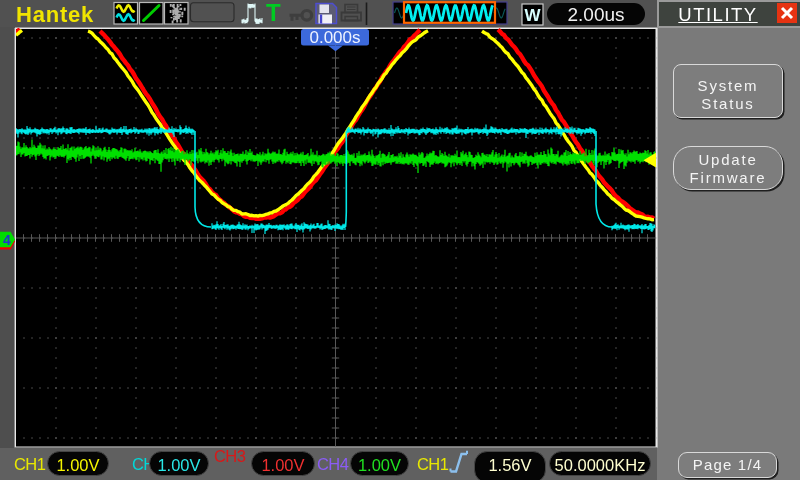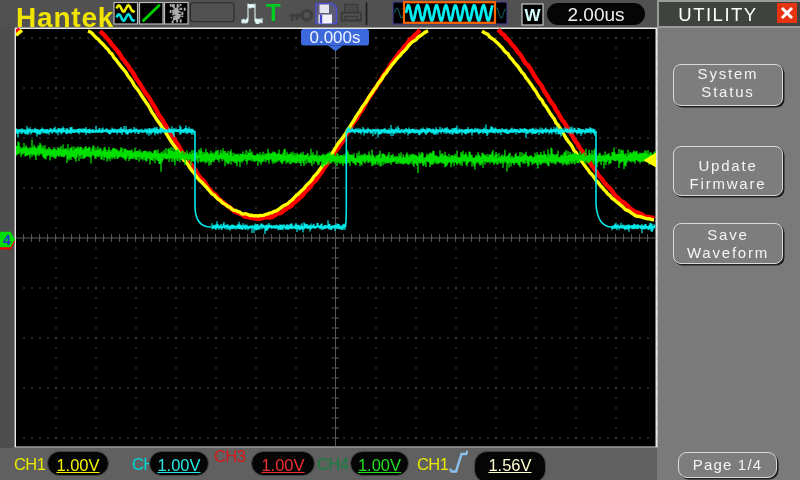--- a/index.html
+++ b/index.html
@@ -1,56 +1,56 @@
 <!DOCTYPE html>
 <html><head><meta charset="utf-8">
 <style>
 html,body{margin:0;padding:0;background:#000;}
 #page{position:relative;width:800px;height:480px;overflow:hidden;background:#000;
   font-family:"Liberation Sans", sans-serif;}
 .abs{position:absolute;}
 .pill{position:absolute;background:#050505;border-radius:13px;text-align:center;
-  font-size:16.5px;box-sizing:border-box;border:1px solid #454545;text-decoration:underline;}
+  font-size:16.5px;box-sizing:border-box;border:1px solid #454545;}
 .btn{position:absolute;left:673px;width:108px;background:#7d7d7d;border:1px solid #d9d9d9;
   border-radius:8px;box-shadow:1.5px 1.5px 0 #1f1f1f;color:#f4f4f4;text-align:center;
   font-size:15px;letter-spacing:1.8px;line-height:17.5px;}
 </style></head>
 <body>
 <div id="page">
 
 <div class="abs" style="left:0;top:0;width:657px;height:27px;background:#515151;border-bottom:1px solid #9a9a9a;"></div>
-<div class="abs" style="left:16px;top:2px;color:#f0e400;font-size:28px;font-weight:bold;letter-spacing:0.8px;">Hantek</div>
+<div class="abs" style="left:16px;top:2px;color:#f0e400;font-size:22px;font-weight:bold;letter-spacing:0.8px;">Hantek</div>
 
 <div class="abs" style="left:657px;top:0;width:143px;height:28px;background:#3e433e;
  border-top:2px solid #9a9a9a;border-left:2px solid #9a9a9a;border-bottom:2px solid #9a9a9a;box-sizing:border-box;"></div>
-<div class="abs" style="left:668px;top:3.5px;width:100px;text-align:center;color:#ffffff;font-size:18.5px;letter-spacing:1.5px;">UTILITY</div>
+<div class="abs" style="left:668px;top:3.5px;width:100px;text-align:center;color:#ffffff;font-size:18.5px;letter-spacing:1.5px;text-decoration:underline;">UTILITY</div>
 <div class="abs" style="left:777px;top:3px;width:20px;height:20px;background:#e63312;"></div>
 <svg class="abs" style="left:777px;top:3px;" width="20" height="20">
       <path d="M5 5L15 15M15 5L5 15" stroke="#fff" stroke-width="3"></path>
     </svg>
 
 <div class="abs" style="left:657px;top:28px;width:143px;height:452px;background:#7a7a7a;"></div>
-<div class="btn" style="top:64px;height:40px;padding-top:0;">System<br>Status</div>
-<div class="btn" style="top:146px;height:38px;padding-top:10px;">Update<br>Firmware</div>
-<div class="btn" style="top:223px;height:37px;padding-top:2px;">Save<br>Waveform</div>
+<div class="btn" style="top:64px;height:40px;padding-top:12px;">System<br>Status</div>
+<div class="btn" style="top:146px;height:38px;padding-top:4px;border-radius:18px;">Update<br>Firmware</div>
 <div class="btn" style="left:678px;top:452px;width:97px;height:24px;line-height:24px;border-radius:9px;letter-spacing:1.2px;font-size:15px;">Page 1/4</div>
 
 <div class="abs" style="left:0;top:27px;width:15px;height:421px;background:#4e4e4e;"></div>
 
 <div class="abs" style="left:0;top:448px;width:657px;height:32px;background:#606060;"></div>
 <div class="abs" style="left:14px;top:455px;color:#e8e800;font-size:16.5px;letter-spacing:-0.6px;">CH1</div>
 <div class="pill" style="left:47px;top:451px;width:62px;height:25px;line-height:26.5px;color:#f5f500;">1.00V</div>
 <div class="abs" style="left:132px;top:455px;color:#00d8d8;font-size:16.5px;letter-spacing:-0.6px;">CH2</div>
 <div class="pill" style="left:149px;top:451px;width:60px;height:25px;line-height:26.5px;color:#2ae8e8;">1.00V</div>
 <div class="abs" style="left:214px;top:447px;color:#d81818;font-size:16.5px;letter-spacing:-0.6px;">CH3</div>
 <div class="pill" style="left:251px;top:451px;width:64px;height:25px;line-height:26.5px;color:#f03030;">1.00V</div>
-<div class="abs" style="left:317px;top:455px;color:#15803d;font-size:16.5px;letter-spacing:-0.6px;">CH4</div>
+<div class="abs" style="left:317px;top:455px;color:#8b5cf6;font-size:16.5px;letter-spacing:-0.6px;">CH4</div>
 <div class="pill" style="left:350px;top:451px;width:59px;height:25px;line-height:26.5px;color:#20e020;">1.00V</div>
 <div class="abs" style="left:417px;top:455px;color:#e8e800;font-size:16.5px;letter-spacing:-0.6px;">CH1</div>
 <div class="pill" style="left:474px;top:451px;width:72px;height:32px;line-height:26.5px;color:#ffffd0;">1.56V</div>
+<div class="pill" style="left:549px;top:451px;width:102px;height:25px;line-height:26.5px;color:#ffffd0;">50.0000KHz</div>
 
 <svg class="abs" style="left:0;top:0;" width="800" height="480" viewBox="0 0 800 480">
 <defs>
         <clipPath id="dc">
           <rect x="16" y="27.8" width="639.5" height="417.5"></rect>
         </clipPath>
       </defs>
 <rect x="14.6" y="28" width="643" height="419.6" fill="#e8e8e8"></rect>
 <rect x="16" y="29" width="639.5" height="417.5" fill="#000"></rect>
 <path d="M335.5 38h1M327.5 38h1M319.5 38h1M311.5 38h1M303.5 38h1M295.5 38h1M287.5 38h1M279.5 38h1M271.5 38h1M263.5 38h1M255.5 38h1M247.5 38h1M239.5 38h1M231.5 38h1M223.5 38h1M215.5 38h1M207.5 38h1M199.5 38h1M191.5 38h1M183.5 38h1M175.5 38h1M167.5 38h1M159.5 38h1M151.5 38h1M143.5 38h1M135.5 38h1M127.5 38h1M119.5 38h1M111.5 38h1M103.5 38h1M95.5 38h1M87.5 38h1M79.5 38h1M71.5 38h1M63.5 38h1M55.5 38h1M47.5 38h1M39.5 38h1M31.5 38h1M23.5 38h1M343.5 38h1M351.5 38h1M359.5 38h1M367.5 38h1M375.5 38h1M383.5 38h1M391.5 38h1M399.5 38h1M407.5 38h1M415.5 38h1M423.5 38h1M431.5 38h1M439.5 38h1M447.5 38h1M455.5 38h1M463.5 38h1M471.5 38h1M479.5 38h1M487.5 38h1M495.5 38h1M503.5 38h1M511.5 38h1M519.5 38h1M527.5 38h1M535.5 38h1M543.5 38h1M551.5 38h1M559.5 38h1M567.5 38h1M575.5 38h1M583.5 38h1M591.5 38h1M599.5 38h1M607.5 38h1M615.5 38h1M623.5 38h1M631.5 38h1M639.5 38h1M647.5 38h1M335.5 88h1M327.5 88h1M319.5 88h1M311.5 88h1M303.5 88h1M295.5 88h1M287.5 88h1M279.5 88h1M271.5 88h1M263.5 88h1M255.5 88h1M247.5 88h1M239.5 88h1M231.5 88h1M223.5 88h1M215.5 88h1M207.5 88h1M199.5 88h1M191.5 88h1M183.5 88h1M175.5 88h1M167.5 88h1M159.5 88h1M151.5 88h1M143.5 88h1M135.5 88h1M127.5 88h1M119.5 88h1M111.5 88h1M103.5 88h1M95.5 88h1M87.5 88h1M79.5 88h1M71.5 88h1M63.5 88h1M55.5 88h1M47.5 88h1M39.5 88h1M31.5 88h1M23.5 88h1M343.5 88h1M351.5 88h1M359.5 88h1M367.5 88h1M375.5 88h1M383.5 88h1M391.5 88h1M399.5 88h1M407.5 88h1M415.5 88h1M423.5 88h1M431.5 88h1M439.5 88h1M447.5 88h1M455.5 88h1M463.5 88h1M471.5 88h1M479.5 88h1M487.5 88h1M495.5 88h1M503.5 88h1M511.5 88h1M519.5 88h1M527.5 88h1M535.5 88h1M543.5 88h1M551.5 88h1M559.5 88h1M567.5 88h1M575.5 88h1M583.5 88h1M591.5 88h1M599.5 88h1M607.5 88h1M615.5 88h1M623.5 88h1M631.5 88h1M639.5 88h1M647.5 88h1M335.5 138h1M327.5 138h1M319.5 138h1M311.5 138h1M303.5 138h1M295.5 138h1M287.5 138h1M279.5 138h1M271.5 138h1M263.5 138h1M255.5 138h1M247.5 138h1M239.5 138h1M231.5 138h1M223.5 138h1M215.5 138h1M207.5 138h1M199.5 138h1M191.5 138h1M183.5 138h1M175.5 138h1M167.5 138h1M159.5 138h1M151.5 138h1M143.5 138h1M135.5 138h1M127.5 138h1M119.5 138h1M111.5 138h1M103.5 138h1M95.5 138h1M87.5 138h1M79.5 138h1M71.5 138h1M63.5 138h1M55.5 138h1M47.5 138h1M39.5 138h1M31.5 138h1M23.5 138h1M343.5 138h1M351.5 138h1M359.5 138h1M367.5 138h1M375.5 138h1M383.5 138h1M391.5 138h1M399.5 138h1M407.5 138h1M415.5 138h1M423.5 138h1M431.5 138h1M439.5 138h1M447.5 138h1M455.5 138h1M463.5 138h1M471.5 138h1M479.5 138h1M487.5 138h1M495.5 138h1M503.5 138h1M511.5 138h1M519.5 138h1M527.5 138h1M535.5 138h1M543.5 138h1M551.5 138h1M559.5 138h1M567.5 138h1M575.5 138h1M583.5 138h1M591.5 138h1M599.5 138h1M607.5 138h1M615.5 138h1M623.5 138h1M631.5 138h1M639.5 138h1M647.5 138h1M335.5 188h1M327.5 188h1M319.5 188h1M311.5 188h1M303.5 188h1M295.5 188h1M287.5 188h1M279.5 188h1M271.5 188h1M263.5 188h1M255.5 188h1M247.5 188h1M239.5 188h1M231.5 188h1M223.5 188h1M215.5 188h1M207.5 188h1M199.5 188h1M191.5 188h1M183.5 188h1M175.5 188h1M167.5 188h1M159.5 188h1M151.5 188h1M143.5 188h1M135.5 188h1M127.5 188h1M119.5 188h1M111.5 188h1M103.5 188h1M95.5 188h1M87.5 188h1M79.5 188h1M71.5 188h1M63.5 188h1M55.5 188h1M47.5 188h1M39.5 188h1M31.5 188h1M23.5 188h1M343.5 188h1M351.5 188h1M359.5 188h1M367.5 188h1M375.5 188h1M383.5 188h1M391.5 188h1M399.5 188h1M407.5 188h1M415.5 188h1M423.5 188h1M431.5 188h1M439.5 188h1M447.5 188h1M455.5 188h1M463.5 188h1M471.5 188h1M479.5 188h1M487.5 188h1M495.5 188h1M503.5 188h1M511.5 188h1M519.5 188h1M527.5 188h1M535.5 188h1M543.5 188h1M551.5 188h1M559.5 188h1M567.5 188h1M575.5 188h1M583.5 188h1M591.5 188h1M599.5 188h1M607.5 188h1M615.5 188h1M623.5 188h1M631.5 188h1M639.5 188h1M647.5 188h1M335.5 238h1M327.5 238h1M319.5 238h1M311.5 238h1M303.5 238h1M295.5 238h1M287.5 238h1M279.5 238h1M271.5 238h1M263.5 238h1M255.5 238h1M247.5 238h1M239.5 238h1M231.5 238h1M223.5 238h1M215.5 238h1M207.5 238h1M199.5 238h1M191.5 238h1M183.5 238h1M175.5 238h1M167.5 238h1M159.5 238h1M151.5 238h1M143.5 238h1M135.5 238h1M127.5 238h1M119.5 238h1M111.5 238h1M103.5 238h1M95.5 238h1M87.5 238h1M79.5 238h1M71.5 238h1M63.5 238h1M55.5 238h1M47.5 238h1M39.5 238h1M31.5 238h1M23.5 238h1M343.5 238h1M351.5 238h1M359.5 238h1M367.5 238h1M375.5 238h1M383.5 238h1M391.5 238h1M399.5 238h1M407.5 238h1M415.5 238h1M423.5 238h1M431.5 238h1M439.5 238h1M447.5 238h1M455.5 238h1M463.5 238h1M471.5 238h1M479.5 238h1M487.5 238h1M495.5 238h1M503.5 238h1M511.5 238h1M519.5 238h1M527.5 238h1M535.5 238h1M543.5 238h1M551.5 238h1M559.5 238h1M567.5 238h1M575.5 238h1M583.5 238h1M591.5 238h1M599.5 238h1M607.5 238h1M615.5 238h1M623.5 238h1M631.5 238h1M639.5 238h1M647.5 238h1M335.5 288h1M327.5 288h1M319.5 288h1M311.5 288h1M303.5 288h1M295.5 288h1M287.5 288h1M279.5 288h1M271.5 288h1M263.5 288h1M255.5 288h1M247.5 288h1M239.5 288h1M231.5 288h1M223.5 288h1M215.5 288h1M207.5 288h1M199.5 288h1M191.5 288h1M183.5 288h1M175.5 288h1M167.5 288h1M159.5 288h1M151.5 288h1M143.5 288h1M135.5 288h1M127.5 288h1M119.5 288h1M111.5 288h1M103.5 288h1M95.5 288h1M87.5 288h1M79.5 288h1M71.5 288h1M63.5 288h1M55.5 288h1M47.5 288h1M39.5 288h1M31.5 288h1M23.5 288h1M343.5 288h1M351.5 288h1M359.5 288h1M367.5 288h1M375.5 288h1M383.5 288h1M391.5 288h1M399.5 288h1M407.5 288h1M415.5 288h1M423.5 288h1M431.5 288h1M439.5 288h1M447.5 288h1M455.5 288h1M463.5 288h1M471.5 288h1M479.5 288h1M487.5 288h1M495.5 288h1M503.5 288h1M511.5 288h1M519.5 288h1M527.5 288h1M535.5 288h1M543.5 288h1M551.5 288h1M559.5 288h1M567.5 288h1M575.5 288h1M583.5 288h1M591.5 288h1M599.5 288h1M607.5 288h1M615.5 288h1M623.5 288h1M631.5 288h1M639.5 288h1M647.5 288h1M335.5 338h1M327.5 338h1M319.5 338h1M311.5 338h1M303.5 338h1M295.5 338h1M287.5 338h1M279.5 338h1M271.5 338h1M263.5 338h1M255.5 338h1M247.5 338h1M239.5 338h1M231.5 338h1M223.5 338h1M215.5 338h1M207.5 338h1M199.5 338h1M191.5 338h1M183.5 338h1M175.5 338h1M167.5 338h1M159.5 338h1M151.5 338h1M143.5 338h1M135.5 338h1M127.5 338h1M119.5 338h1M111.5 338h1M103.5 338h1M95.5 338h1M87.5 338h1M79.5 338h1M71.5 338h1M63.5 338h1M55.5 338h1M47.5 338h1M39.5 338h1M31.5 338h1M23.5 338h1M343.5 338h1M351.5 338h1M359.5 338h1M367.5 338h1M375.5 338h1M383.5 338h1M391.5 338h1M399.5 338h1M407.5 338h1M415.5 338h1M423.5 338h1M431.5 338h1M439.5 338h1M447.5 338h1M455.5 338h1M463.5 338h1M471.5 338h1M479.5 338h1M487.5 338h1M495.5 338h1M503.5 338h1M511.5 338h1M519.5 338h1M527.5 338h1M535.5 338h1M543.5 338h1M551.5 338h1M559.5 338h1M567.5 338h1M575.5 338h1M583.5 338h1M591.5 338h1M599.5 338h1M607.5 338h1M615.5 338h1M623.5 338h1M631.5 338h1M639.5 338h1M647.5 338h1M335.5 388h1M327.5 388h1M319.5 388h1M311.5 388h1M303.5 388h1M295.5 388h1M287.5 388h1M279.5 388h1M271.5 388h1M263.5 388h1M255.5 388h1M247.5 388h1M239.5 388h1M231.5 388h1M223.5 388h1M215.5 388h1M207.5 388h1M199.5 388h1M191.5 388h1M183.5 388h1M175.5 388h1M167.5 388h1M159.5 388h1M151.5 388h1M143.5 388h1M135.5 388h1M127.5 388h1M119.5 388h1M111.5 388h1M103.5 388h1M95.5 388h1M87.5 388h1M79.5 388h1M71.5 388h1M63.5 388h1M55.5 388h1M47.5 388h1M39.5 388h1M31.5 388h1M23.5 388h1M343.5 388h1M351.5 388h1M359.5 388h1M367.5 388h1M375.5 388h1M383.5 388h1M391.5 388h1M399.5 388h1M407.5 388h1M415.5 388h1M423.5 388h1M431.5 388h1M439.5 388h1M447.5 388h1M455.5 388h1M463.5 388h1M471.5 388h1M479.5 388h1M487.5 388h1M495.5 388h1M503.5 388h1M511.5 388h1M519.5 388h1M527.5 388h1M535.5 388h1M543.5 388h1M551.5 388h1M559.5 388h1M567.5 388h1M575.5 388h1M583.5 388h1M591.5 388h1M599.5 388h1M607.5 388h1M615.5 388h1M623.5 388h1M631.5 388h1M639.5 388h1M647.5 388h1M335.5 438h1M327.5 438h1M319.5 438h1M311.5 438h1M303.5 438h1M295.5 438h1M287.5 438h1M279.5 438h1M271.5 438h1M263.5 438h1M255.5 438h1M247.5 438h1M239.5 438h1M231.5 438h1M223.5 438h1M215.5 438h1M207.5 438h1M199.5 438h1M191.5 438h1M183.5 438h1M175.5 438h1M167.5 438h1M159.5 438h1M151.5 438h1M143.5 438h1M135.5 438h1M127.5 438h1M119.5 438h1M111.5 438h1M103.5 438h1M95.5 438h1M87.5 438h1M79.5 438h1M71.5 438h1M63.5 438h1M55.5 438h1M47.5 438h1M39.5 438h1M31.5 438h1M23.5 438h1M343.5 438h1M351.5 438h1M359.5 438h1M367.5 438h1M375.5 438h1M383.5 438h1M391.5 438h1M399.5 438h1M407.5 438h1M415.5 438h1M423.5 438h1M431.5 438h1M439.5 438h1M447.5 438h1M455.5 438h1M463.5 438h1M471.5 438h1M479.5 438h1M487.5 438h1M495.5 438h1M503.5 438h1M511.5 438h1M519.5 438h1M527.5 438h1M535.5 438h1M543.5 438h1M551.5 438h1M559.5 438h1M567.5 438h1M575.5 438h1M583.5 438h1M591.5 438h1M599.5 438h1M607.5 438h1M615.5 438h1M623.5 438h1M631.5 438h1M639.5 438h1M647.5 438h1M55.5 238h1M55.5 228h1M55.5 218h1M55.5 208h1M55.5 198h1M55.5 188h1M55.5 178h1M55.5 168h1M55.5 158h1M55.5 148h1M55.5 138h1M55.5 128h1M55.5 118h1M55.5 108h1M55.5 98h1M55.5 88h1M55.5 78h1M55.5 68h1M55.5 58h1M55.5 48h1M55.5 38h1M55.5 248h1M55.5 258h1M55.5 268h1M55.5 278h1M55.5 288h1M55.5 298h1M55.5 308h1M55.5 318h1M55.5 328h1M55.5 338h1M55.5 348h1M55.5 358h1M55.5 368h1M55.5 378h1M55.5 388h1M55.5 398h1M55.5 408h1M55.5 418h1M55.5 428h1M55.5 438h1M95.5 238h1M95.5 228h1M95.5 218h1M95.5 208h1M95.5 198h1M95.5 188h1M95.5 178h1M95.5 168h1M95.5 158h1M95.5 148h1M95.5 138h1M95.5 128h1M95.5 118h1M95.5 108h1M95.5 98h1M95.5 88h1M95.5 78h1M95.5 68h1M95.5 58h1M95.5 48h1M95.5 38h1M95.5 248h1M95.5 258h1M95.5 268h1M95.5 278h1M95.5 288h1M95.5 298h1M95.5 308h1M95.5 318h1M95.5 328h1M95.5 338h1M95.5 348h1M95.5 358h1M95.5 368h1M95.5 378h1M95.5 388h1M95.5 398h1M95.5 408h1M95.5 418h1M95.5 428h1M95.5 438h1M135.5 238h1M135.5 228h1M135.5 218h1M135.5 208h1M135.5 198h1M135.5 188h1M135.5 178h1M135.5 168h1M135.5 158h1M135.5 148h1M135.5 138h1M135.5 128h1M135.5 118h1M135.5 108h1M135.5 98h1M135.5 88h1M135.5 78h1M135.5 68h1M135.5 58h1M135.5 48h1M135.5 38h1M135.5 248h1M135.5 258h1M135.5 268h1M135.5 278h1M135.5 288h1M135.5 298h1M135.5 308h1M135.5 318h1M135.5 328h1M135.5 338h1M135.5 348h1M135.5 358h1M135.5 368h1M135.5 378h1M135.5 388h1M135.5 398h1M135.5 408h1M135.5 418h1M135.5 428h1M135.5 438h1M175.5 238h1M175.5 228h1M175.5 218h1M175.5 208h1M175.5 198h1M175.5 188h1M175.5 178h1M175.5 168h1M175.5 158h1M175.5 148h1M175.5 138h1M175.5 128h1M175.5 118h1M175.5 108h1M175.5 98h1M175.5 88h1M175.5 78h1M175.5 68h1M175.5 58h1M175.5 48h1M175.5 38h1M175.5 248h1M175.5 258h1M175.5 268h1M175.5 278h1M175.5 288h1M175.5 298h1M175.5 308h1M175.5 318h1M175.5 328h1M175.5 338h1M175.5 348h1M175.5 358h1M175.5 368h1M175.5 378h1M175.5 388h1M175.5 398h1M175.5 408h1M175.5 418h1M175.5 428h1M175.5 438h1M215.5 238h1M215.5 228h1M215.5 218h1M215.5 208h1M215.5 198h1M215.5 188h1M215.5 178h1M215.5 168h1M215.5 158h1M215.5 148h1M215.5 138h1M215.5 128h1M215.5 118h1M215.5 108h1M215.5 98h1M215.5 88h1M215.5 78h1M215.5 68h1M215.5 58h1M215.5 48h1M215.5 38h1M215.5 248h1M215.5 258h1M215.5 268h1M215.5 278h1M215.5 288h1M215.5 298h1M215.5 308h1M215.5 318h1M215.5 328h1M215.5 338h1M215.5 348h1M215.5 358h1M215.5 368h1M215.5 378h1M215.5 388h1M215.5 398h1M215.5 408h1M215.5 418h1M215.5 428h1M215.5 438h1M255.5 238h1M255.5 228h1M255.5 218h1M255.5 208h1M255.5 198h1M255.5 188h1M255.5 178h1M255.5 168h1M255.5 158h1M255.5 148h1M255.5 138h1M255.5 128h1M255.5 118h1M255.5 108h1M255.5 98h1M255.5 88h1M255.5 78h1M255.5 68h1M255.5 58h1M255.5 48h1M255.5 38h1M255.5 248h1M255.5 258h1M255.5 268h1M255.5 278h1M255.5 288h1M255.5 298h1M255.5 308h1M255.5 318h1M255.5 328h1M255.5 338h1M255.5 348h1M255.5 358h1M255.5 368h1M255.5 378h1M255.5 388h1M255.5 398h1M255.5 408h1M255.5 418h1M255.5 428h1M255.5 438h1M295.5 238h1M295.5 228h1M295.5 218h1M295.5 208h1M295.5 198h1M295.5 188h1M295.5 178h1M295.5 168h1M295.5 158h1M295.5 148h1M295.5 138h1M295.5 128h1M295.5 118h1M295.5 108h1M295.5 98h1M295.5 88h1M295.5 78h1M295.5 68h1M295.5 58h1M295.5 48h1M295.5 38h1M295.5 248h1M295.5 258h1M295.5 268h1M295.5 278h1M295.5 288h1M295.5 298h1M295.5 308h1M295.5 318h1M295.5 328h1M295.5 338h1M295.5 348h1M295.5 358h1M295.5 368h1M295.5 378h1M295.5 388h1M295.5 398h1M295.5 408h1M295.5 418h1M295.5 428h1M295.5 438h1M335.5 238h1M335.5 228h1M335.5 218h1M335.5 208h1M335.5 198h1M335.5 188h1M335.5 178h1M335.5 168h1M335.5 158h1M335.5 148h1M335.5 138h1M335.5 128h1M335.5 118h1M335.5 108h1M335.5 98h1M335.5 88h1M335.5 78h1M335.5 68h1M335.5 58h1M335.5 48h1M335.5 38h1M335.5 248h1M335.5 258h1M335.5 268h1M335.5 278h1M335.5 288h1M335.5 298h1M335.5 308h1M335.5 318h1M335.5 328h1M335.5 338h1M335.5 348h1M335.5 358h1M335.5 368h1M335.5 378h1M335.5 388h1M335.5 398h1M335.5 408h1M335.5 418h1M335.5 428h1M335.5 438h1M375.5 238h1M375.5 228h1M375.5 218h1M375.5 208h1M375.5 198h1M375.5 188h1M375.5 178h1M375.5 168h1M375.5 158h1M375.5 148h1M375.5 138h1M375.5 128h1M375.5 118h1M375.5 108h1M375.5 98h1M375.5 88h1M375.5 78h1M375.5 68h1M375.5 58h1M375.5 48h1M375.5 38h1M375.5 248h1M375.5 258h1M375.5 268h1M375.5 278h1M375.5 288h1M375.5 298h1M375.5 308h1M375.5 318h1M375.5 328h1M375.5 338h1M375.5 348h1M375.5 358h1M375.5 368h1M375.5 378h1M375.5 388h1M375.5 398h1M375.5 408h1M375.5 418h1M375.5 428h1M375.5 438h1M415.5 238h1M415.5 228h1M415.5 218h1M415.5 208h1M415.5 198h1M415.5 188h1M415.5 178h1M415.5 168h1M415.5 158h1M415.5 148h1M415.5 138h1M415.5 128h1M415.5 118h1M415.5 108h1M415.5 98h1M415.5 88h1M415.5 78h1M415.5 68h1M415.5 58h1M415.5 48h1M415.5 38h1M415.5 248h1M415.5 258h1M415.5 268h1M415.5 278h1M415.5 288h1M415.5 298h1M415.5 308h1M415.5 318h1M415.5 328h1M415.5 338h1M415.5 348h1M415.5 358h1M415.5 368h1M415.5 378h1M415.5 388h1M415.5 398h1M415.5 408h1M415.5 418h1M415.5 428h1M415.5 438h1M455.5 238h1M455.5 228h1M455.5 218h1M455.5 208h1M455.5 198h1M455.5 188h1M455.5 178h1M455.5 168h1M455.5 158h1M455.5 148h1M455.5 138h1M455.5 128h1M455.5 118h1M455.5 108h1M455.5 98h1M455.5 88h1M455.5 78h1M455.5 68h1M455.5 58h1M455.5 48h1M455.5 38h1M455.5 248h1M455.5 258h1M455.5 268h1M455.5 278h1M455.5 288h1M455.5 298h1M455.5 308h1M455.5 318h1M455.5 328h1M455.5 338h1M455.5 348h1M455.5 358h1M455.5 368h1M455.5 378h1M455.5 388h1M455.5 398h1M455.5 408h1M455.5 418h1M455.5 428h1M455.5 438h1M495.5 238h1M495.5 228h1M495.5 218h1M495.5 208h1M495.5 198h1M495.5 188h1M495.5 178h1M495.5 168h1M495.5 158h1M495.5 148h1M495.5 138h1M495.5 128h1M495.5 118h1M495.5 108h1M495.5 98h1M495.5 88h1M495.5 78h1M495.5 68h1M495.5 58h1M495.5 48h1M495.5 38h1M495.5 248h1M495.5 258h1M495.5 268h1M495.5 278h1M495.5 288h1M495.5 298h1M495.5 308h1M495.5 318h1M495.5 328h1M495.5 338h1M495.5 348h1M495.5 358h1M495.5 368h1M495.5 378h1M495.5 388h1M495.5 398h1M495.5 408h1M495.5 418h1M495.5 428h1M495.5 438h1M535.5 238h1M535.5 228h1M535.5 218h1M535.5 208h1M535.5 198h1M535.5 188h1M535.5 178h1M535.5 168h1M535.5 158h1M535.5 148h1M535.5 138h1M535.5 128h1M535.5 118h1M535.5 108h1M535.5 98h1M535.5 88h1M535.5 78h1M535.5 68h1M535.5 58h1M535.5 48h1M535.5 38h1M535.5 248h1M535.5 258h1M535.5 268h1M535.5 278h1M535.5 288h1M535.5 298h1M535.5 308h1M535.5 318h1M535.5 328h1M535.5 338h1M535.5 348h1M535.5 358h1M535.5 368h1M535.5 378h1M535.5 388h1M535.5 398h1M535.5 408h1M535.5 418h1M535.5 428h1M535.5 438h1M575.5 238h1M575.5 228h1M575.5 218h1M575.5 208h1M575.5 198h1M575.5 188h1M575.5 178h1M575.5 168h1M575.5 158h1M575.5 148h1M575.5 138h1M575.5 128h1M575.5 118h1M575.5 108h1M575.5 98h1M575.5 88h1M575.5 78h1M575.5 68h1M575.5 58h1M575.5 48h1M575.5 38h1M575.5 248h1M575.5 258h1M575.5 268h1M575.5 278h1M575.5 288h1M575.5 298h1M575.5 308h1M575.5 318h1M575.5 328h1M575.5 338h1M575.5 348h1M575.5 358h1M575.5 368h1M575.5 378h1M575.5 388h1M575.5 398h1M575.5 408h1M575.5 418h1M575.5 428h1M575.5 438h1M615.5 238h1M615.5 228h1M615.5 218h1M615.5 208h1M615.5 198h1M615.5 188h1M615.5 178h1M615.5 168h1M615.5 158h1M615.5 148h1M615.5 138h1M615.5 128h1M615.5 118h1M615.5 108h1M615.5 98h1M615.5 88h1M615.5 78h1M615.5 68h1M615.5 58h1M615.5 48h1M615.5 38h1M615.5 248h1M615.5 258h1M615.5 268h1M615.5 278h1M615.5 288h1M615.5 298h1M615.5 308h1M615.5 318h1M615.5 328h1M615.5 338h1M615.5 348h1M615.5 358h1M615.5 368h1M615.5 378h1M615.5 388h1M615.5 398h1M615.5 408h1M615.5 418h1M615.5 428h1M615.5 438h1M655.5 238h1M655.5 228h1M655.5 218h1M655.5 208h1M655.5 198h1M655.5 188h1M655.5 178h1M655.5 168h1M655.5 158h1M655.5 148h1M655.5 138h1M655.5 128h1M655.5 118h1M655.5 108h1M655.5 98h1M655.5 88h1M655.5 78h1M655.5 68h1M655.5 58h1M655.5 48h1M655.5 38h1M655.5 248h1M655.5 258h1M655.5 268h1M655.5 278h1M655.5 288h1M655.5 298h1M655.5 308h1M655.5 318h1M655.5 328h1M655.5 338h1M655.5 348h1M655.5 358h1M655.5 368h1M655.5 378h1M655.5 388h1M655.5 398h1M655.5 408h1M655.5 418h1M655.5 428h1M655.5 438h1" stroke="#8f8f8f" stroke-width="1"></path>

